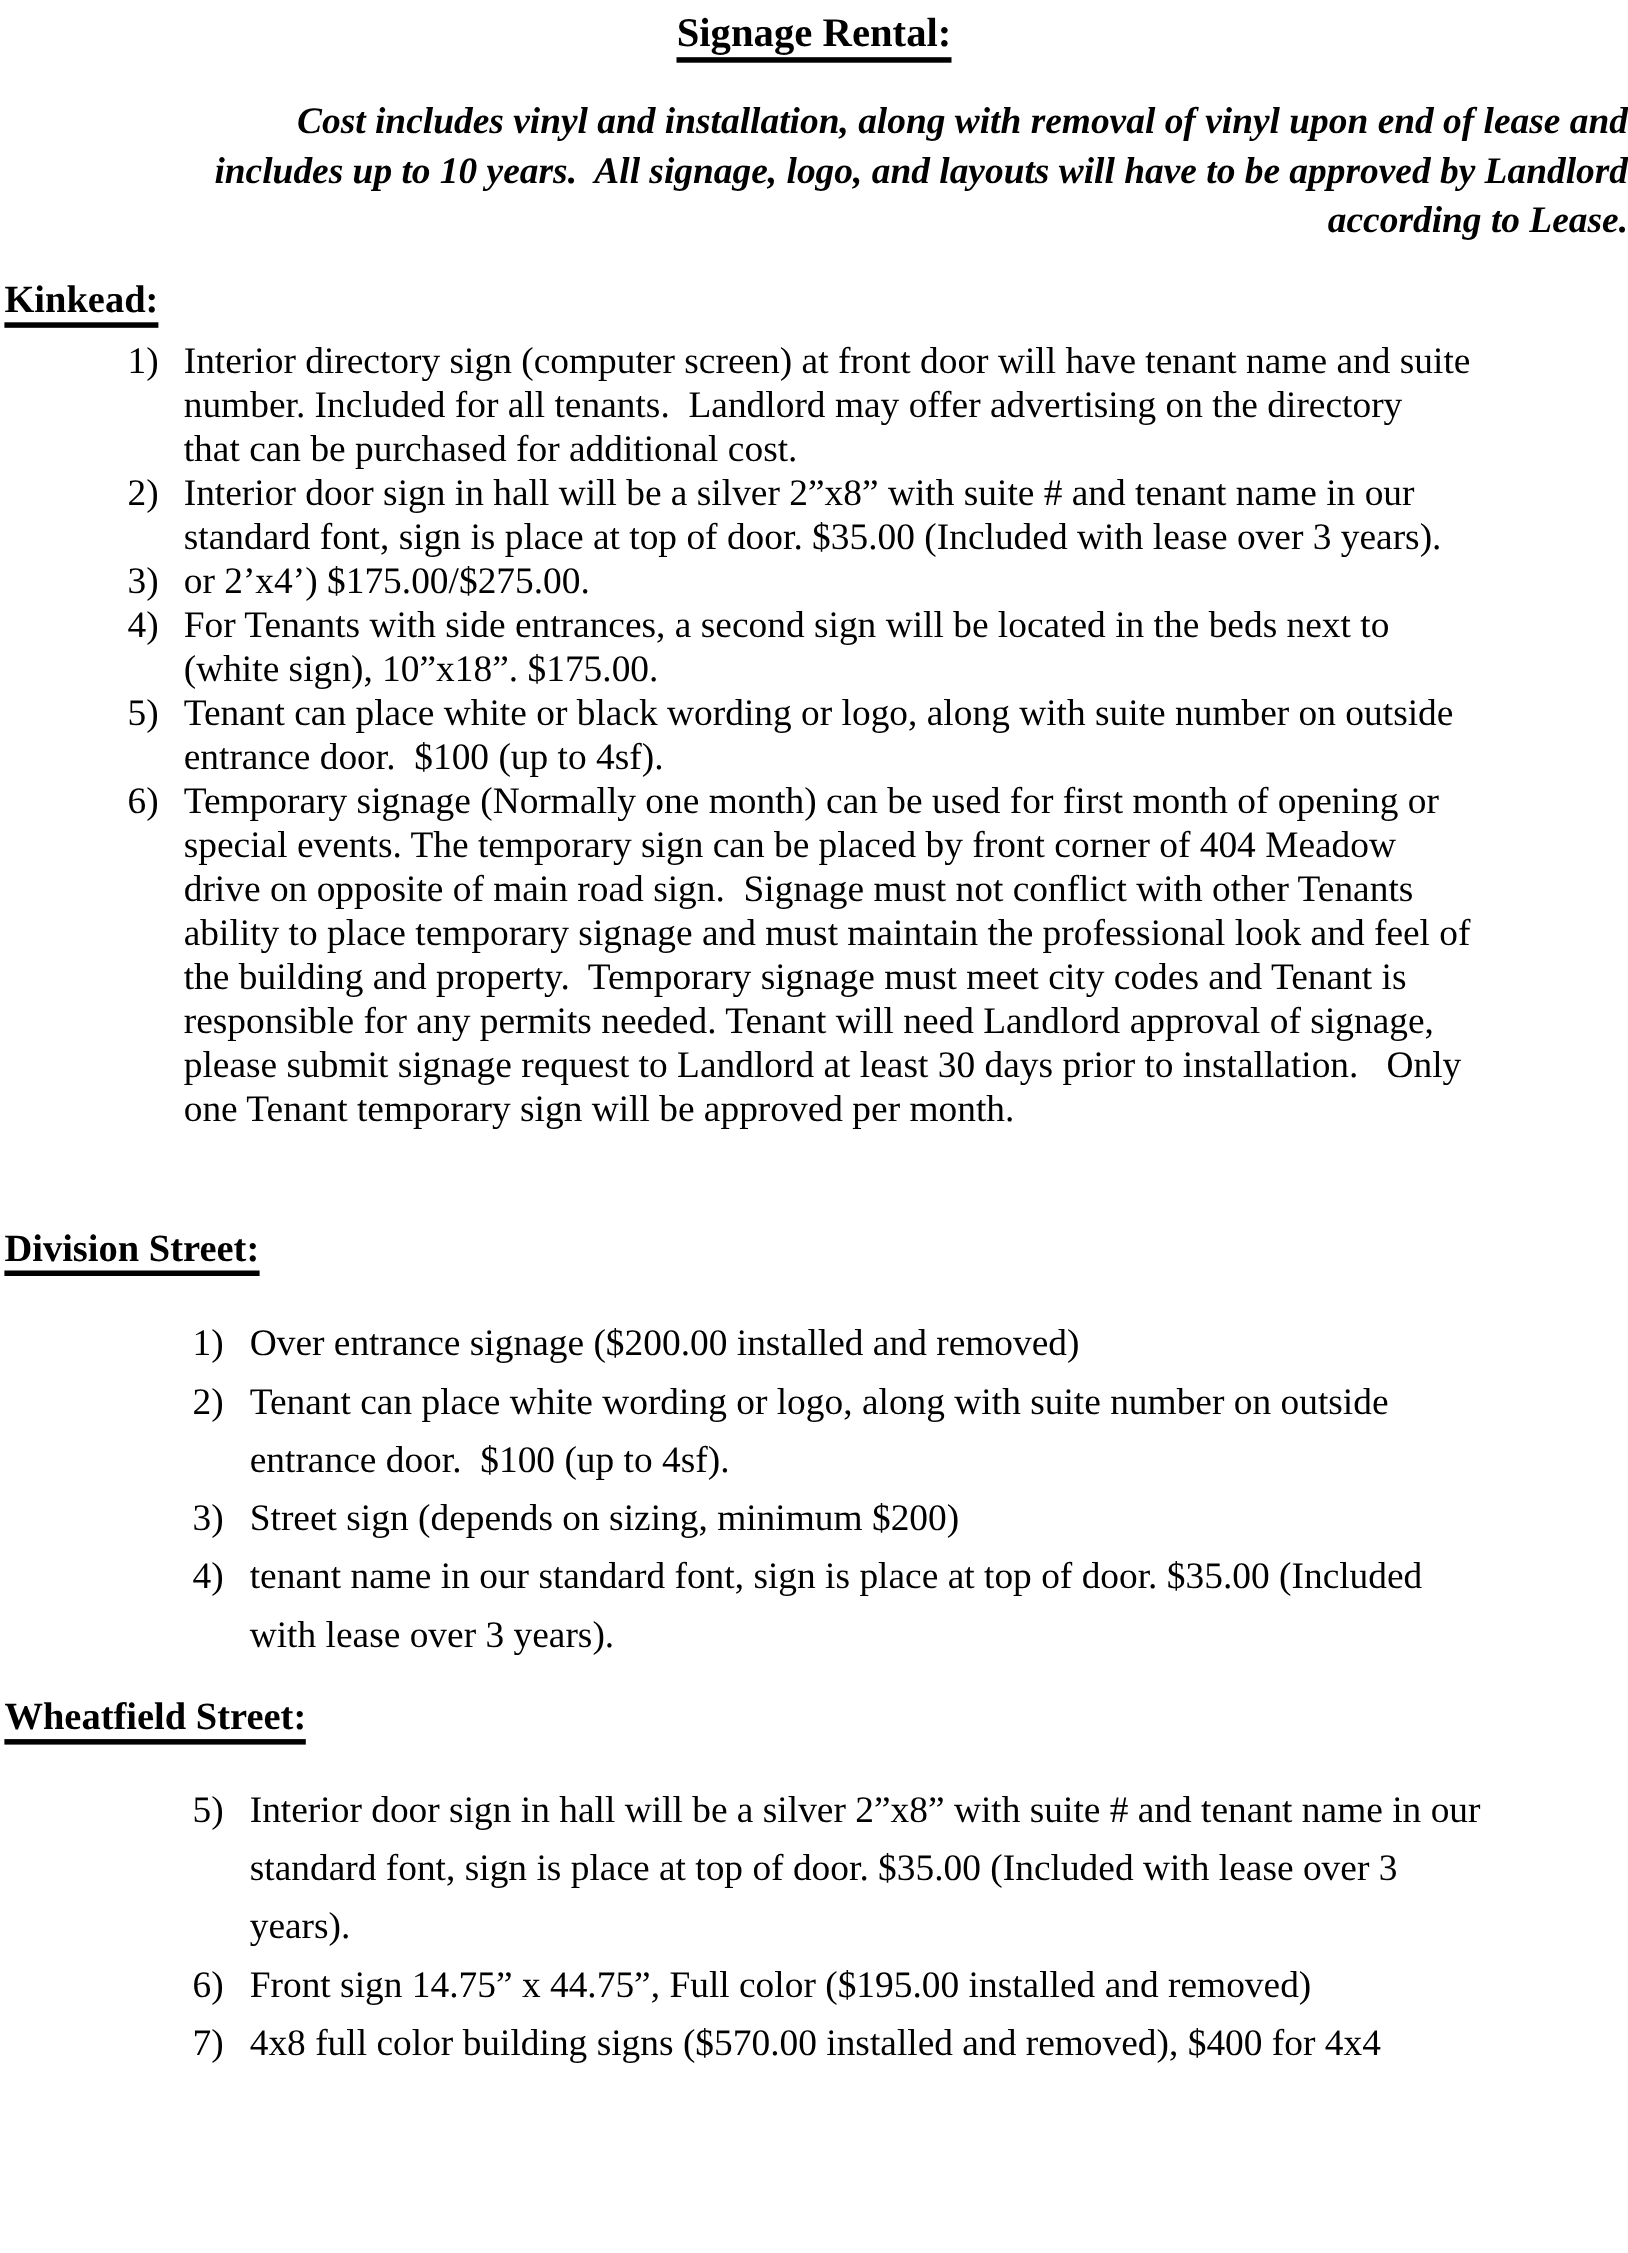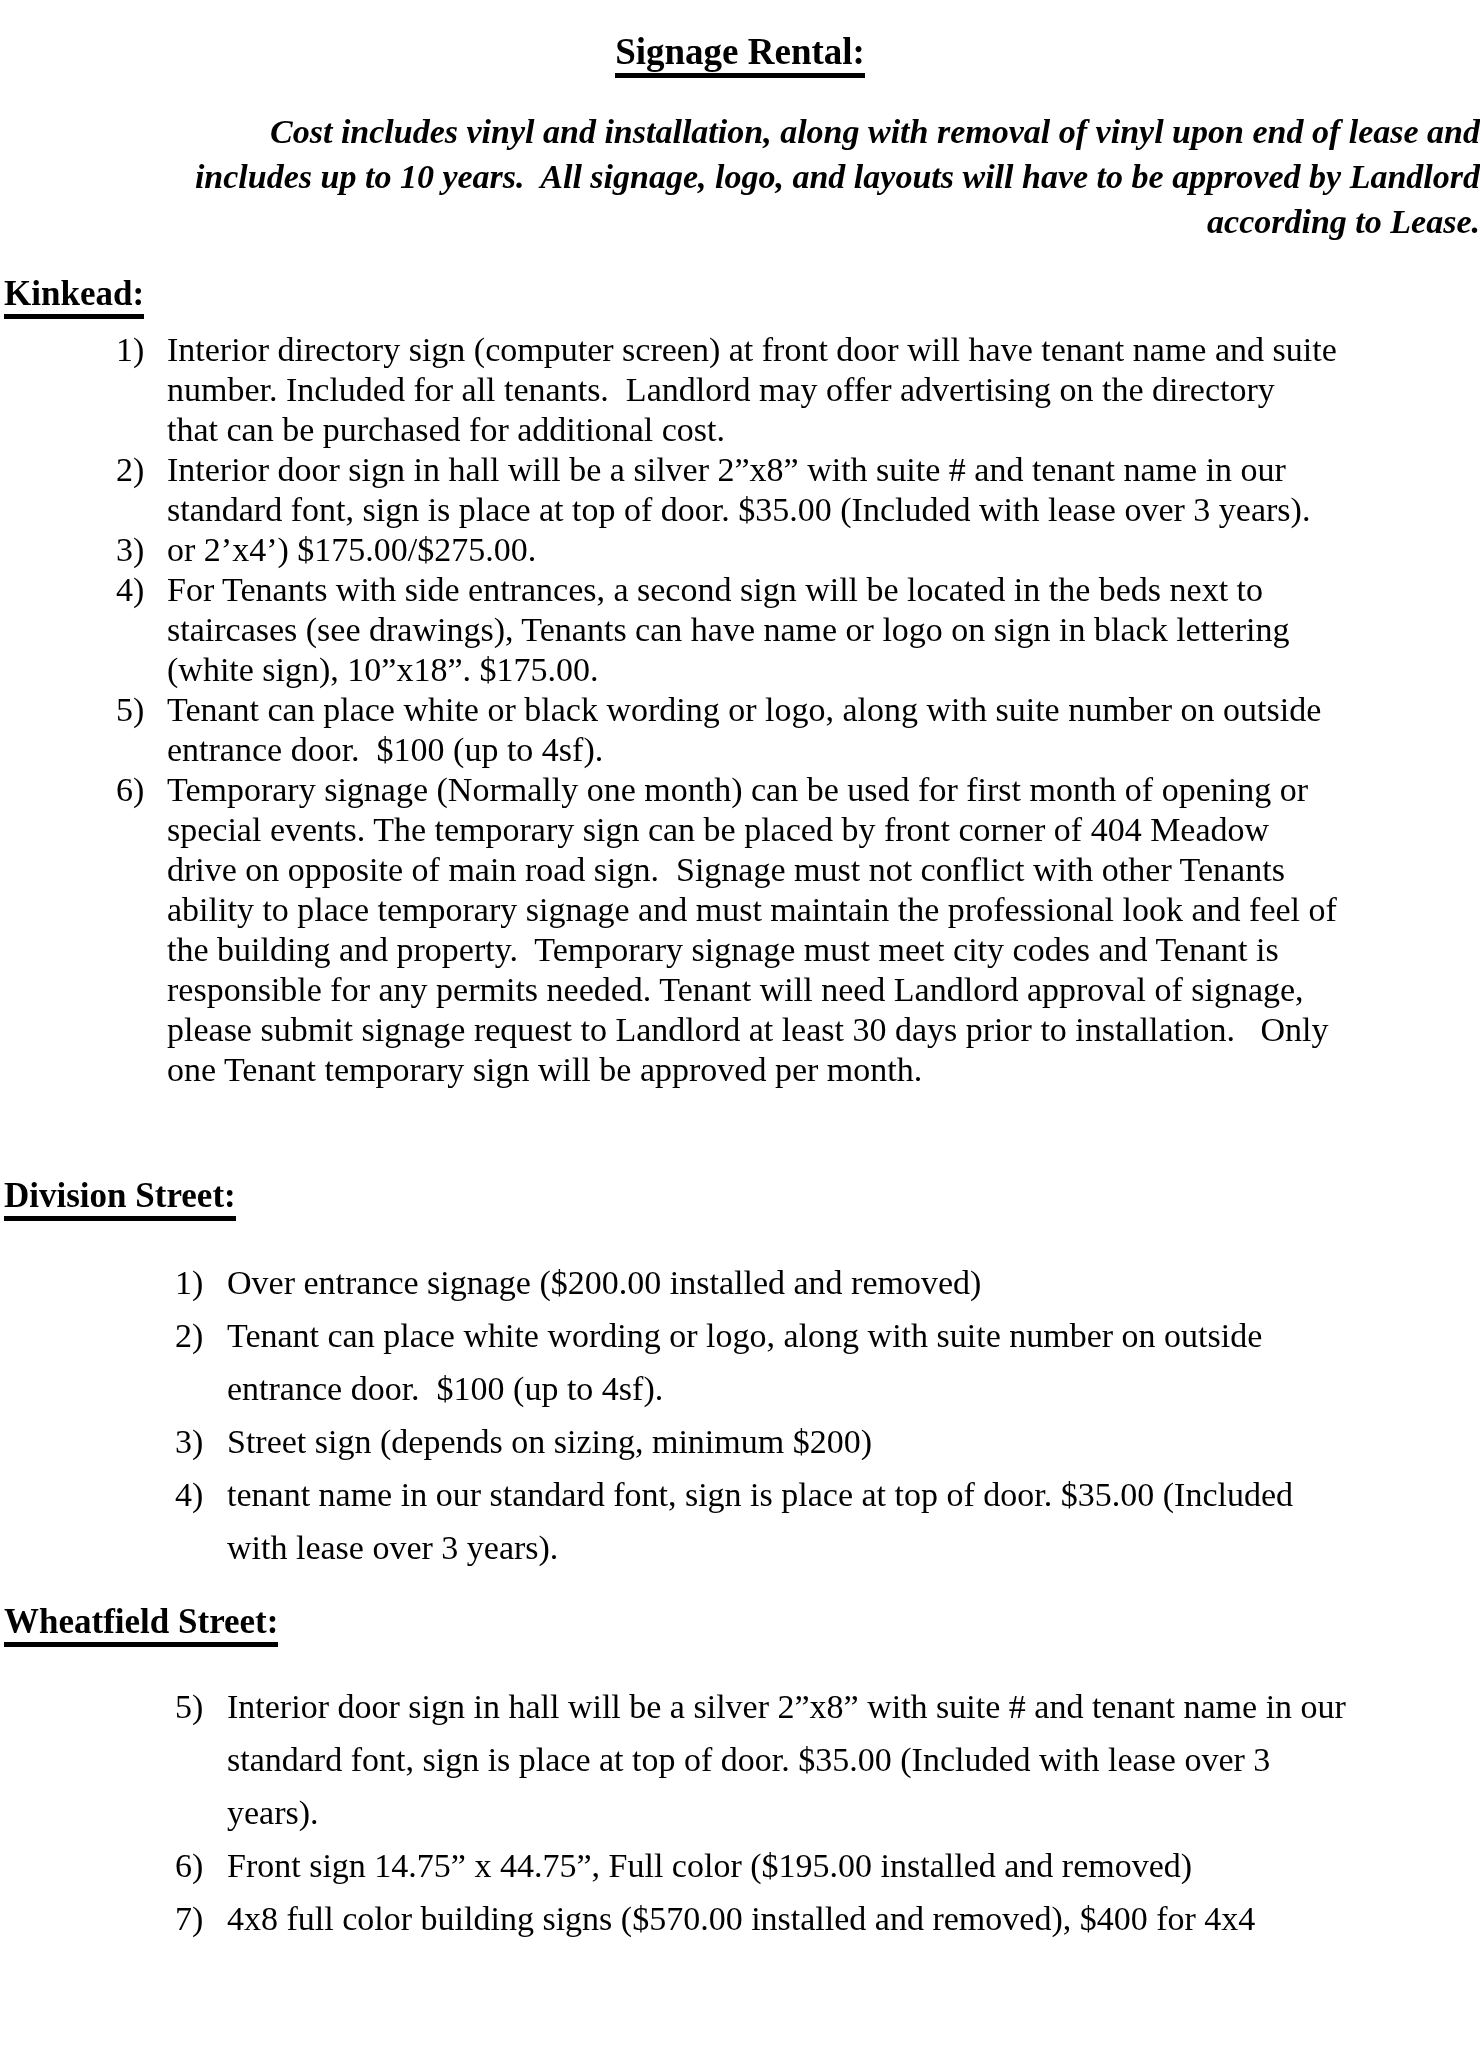--- a/index.html
+++ b/index.html
@@ -3,21 +3,21 @@
 <meta charset="utf-8">
 <style>
   html, body { margin: 0; padding: 0; }
   body {
     width: 1480px; height: 2048px;
     background: #ffffff;
     color: #000000;
     font-family: "Liberation Serif", "DejaVu Serif", serif;
     overflow: hidden;
   }
-  .page { position: relative; width: 1480px; height: 1496px; margin-top: 21px; }
+  .page { position: relative; width: 1480px; height: 1496px; }
 
   .doc-title {
     padding-top: 8px;
     text-align: center;
     font-size: 37px; font-weight: bold;
     line-height: 46px;
   }
   .doc-title .u { border-bottom: 5px solid #000; padding-bottom: 1px; }
 
   .intro {
@@ -90,21 +90,20 @@
       <div class="item">
         <div class="num">3)</div>
         <div class="txt">
           <div class="line">or 2’x4’) $175.00/$275.00.</div>
         </div>
       </div>
       <div class="item">
         <div class="num">4)</div>
         <div class="txt">
           <div class="line">For Tenants with side entrances, a second sign will be located in the beds next to</div>
-          <div class="line">staircases (see drawings), Tenants can have name or logo on sign in black lettering</div>
           <div class="line">(white sign), 10”x18”. $175.00.</div>
         </div>
       </div>
       <div class="item">
         <div class="num">5)</div>
         <div class="txt">
           <div class="line">Tenant can place white or black wording or logo, along with suite number on outside</div>
           <div class="line">entrance door.  $100 (up to 4sf).</div>
         </div>
       </div>

